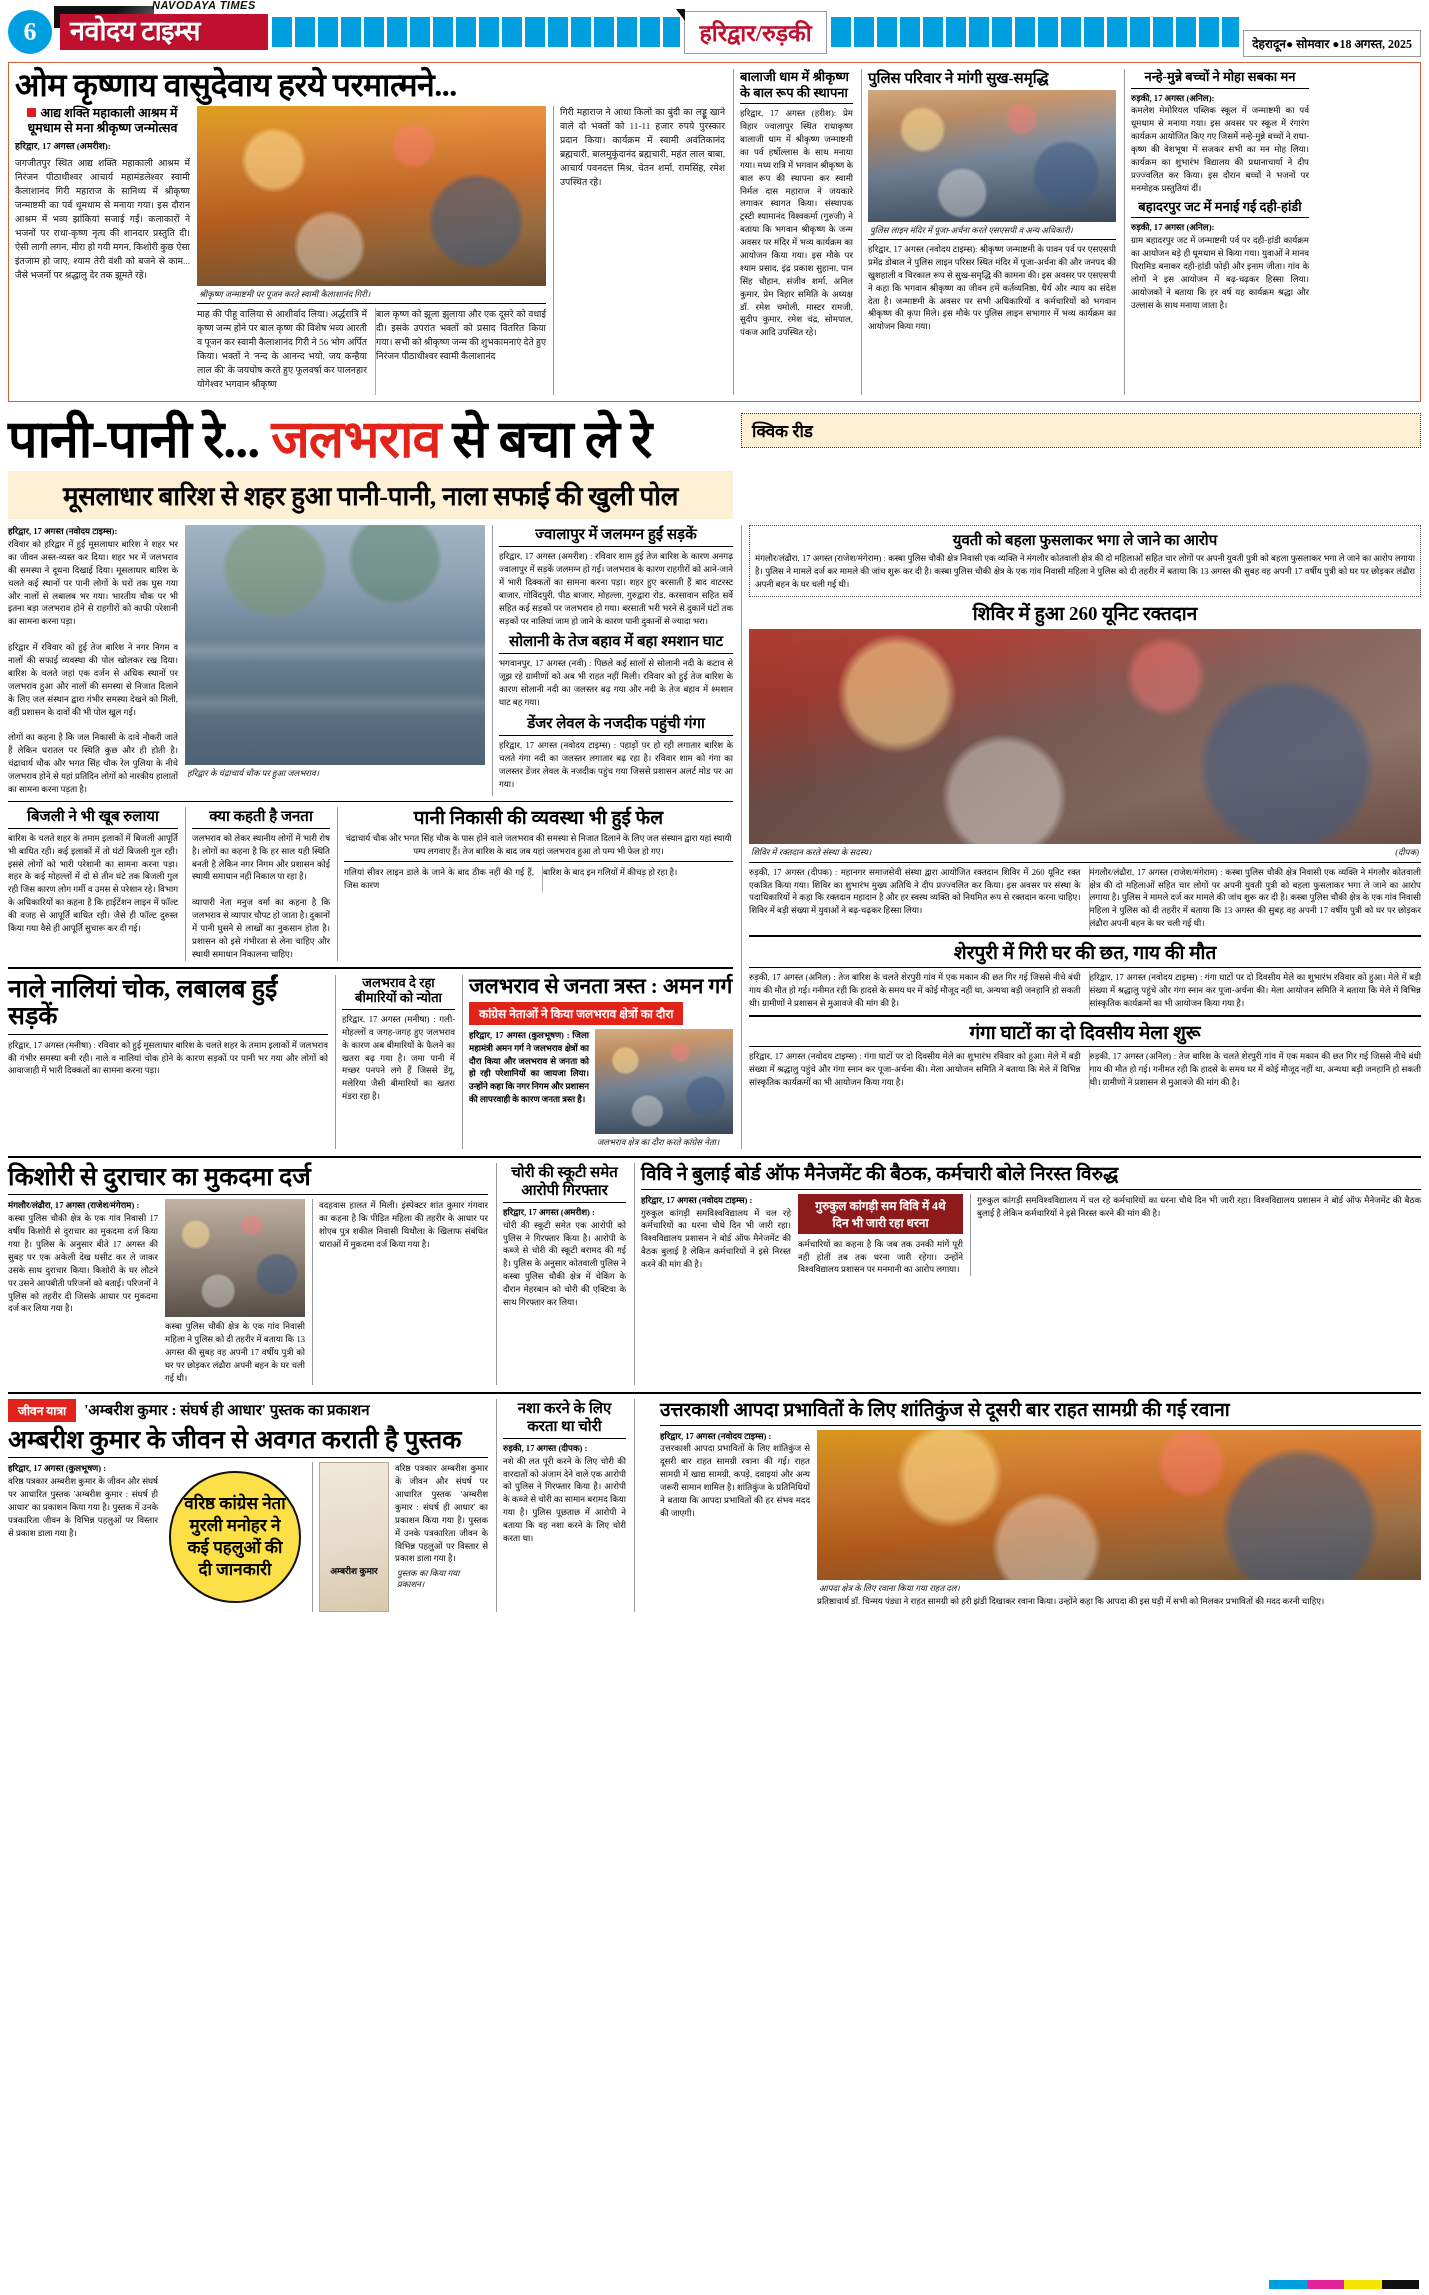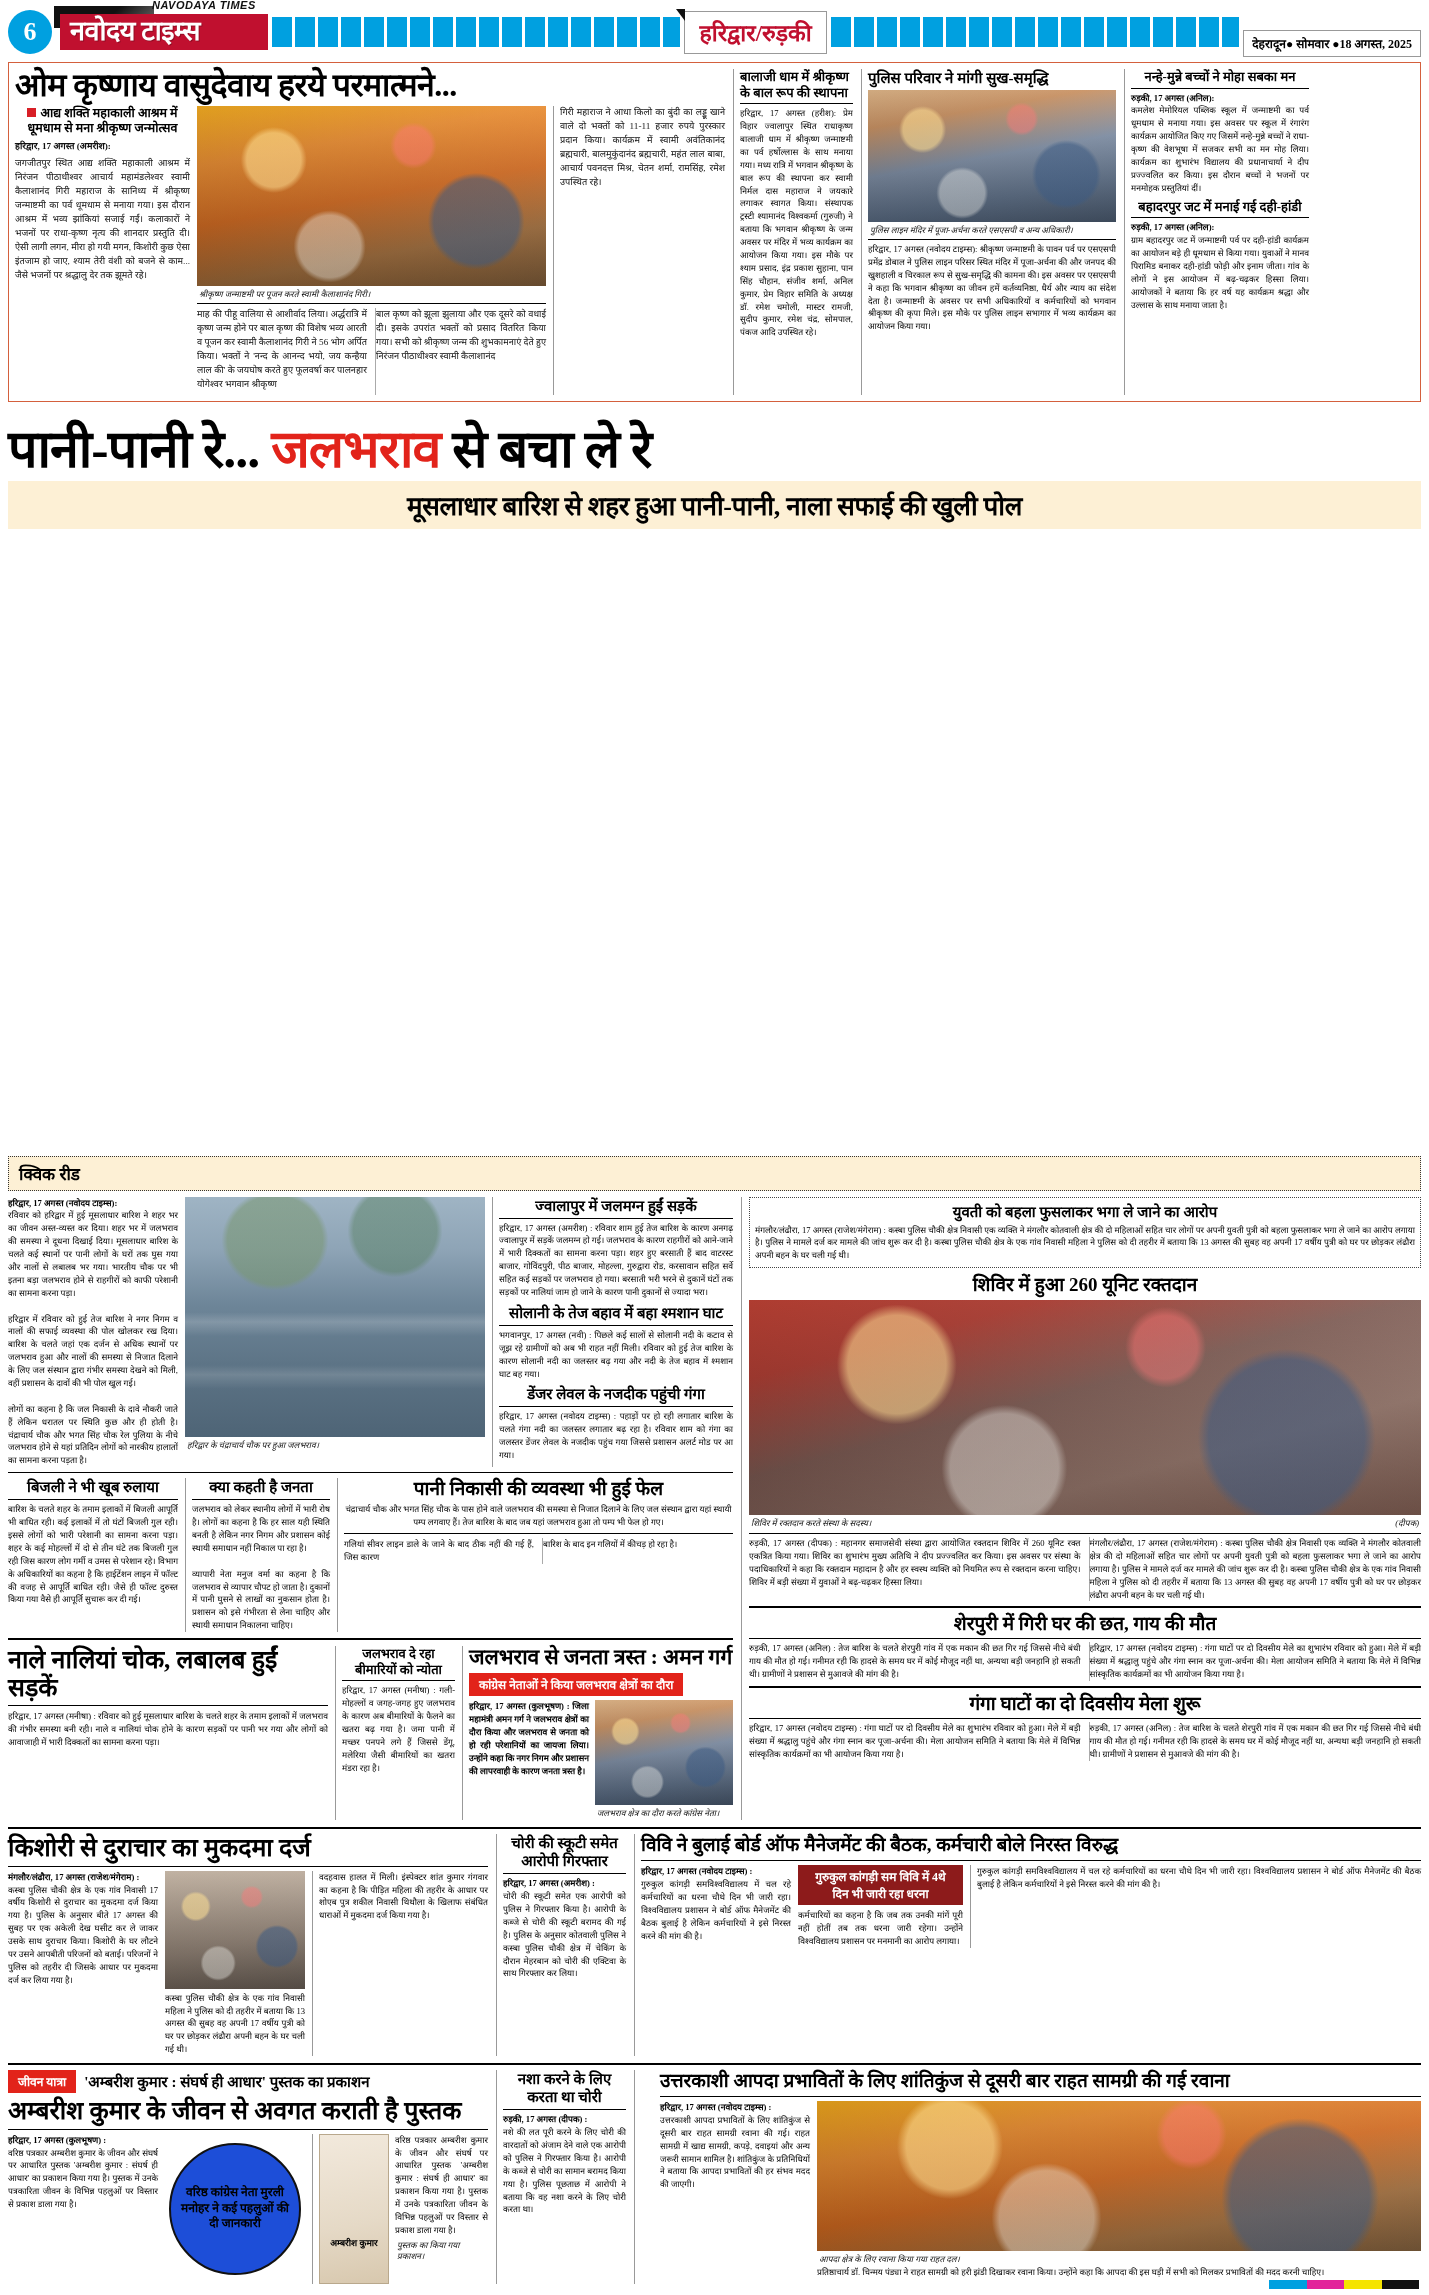--- a/index.html
+++ b/index.html
@@ -136,23 +136,23 @@
   .sec-h4 { font-size: 13px; font-weight: bold; line-height: 1.2; }
 
   .tag-pill {
     display:inline-block; background:#e2231a; color:#fff; font-size: 12px;
     font-weight: bold; padding: 3px 10px;
   }
   .tag-pill-dark { background:#8d1b1b; }
 
   .circle-callout {
     width: 132px; height: 132px; border-radius: 50%;
-    border: 2px solid #111; background:#1d4ed8;
+    border: 2px solid #111; background:#fde047;
     display:flex; align-items:center; justify-content:center; text-align:center;
-    font-size: 12px; font-weight: bold; line-height: 1.3; padding: 8px;
+    font-size: 17px; font-weight: bold; line-height: 1.3; padding: 8px;
   }
   .bookcover {
     background: linear-gradient(170deg,#f2e9dc 0%, #e5d9c6 60%, #d8c8ae 100%);
     border:1px solid #b9a88c; position:relative; overflow:hidden;
   }
   .cmyk { display:flex; height: 9px; width: 150px; margin-left:auto; }
   .cmyk i { flex:1; display:block; }
 
   
   .tiny { font-size: 8.6px; line-height: 1.5; text-align: justify; }
@@ -238,21 +238,21 @@
           <div class="sec-h4" style="text-align:center; margin-top:4px;">बहादरपुर जट में मनाई गई दही-हांडी</div>
           <div class="rule" style="margin:3px 0;"></div>
           <p class="tiny"><b>रुड़की, 17 अगस्त (अनिल):</b></p>
           <p class="tiny">ग्राम बहादरपुर जट में जन्माष्टमी पर्व पर दही-हांडी कार्यक्रम का आयोजन बड़े ही धूमधाम से किया गया। युवाओं ने मानव पिरामिड बनाकर दही-हांडी फोड़ी और इनाम जीता। गांव के लोगों ने इस आयोजन में बढ़-चढ़कर हिस्सा लिया। आयोजकों ने बताया कि हर वर्ष यह कार्यक्रम श्रद्धा और उल्लास के साथ मनाया जाता है।</p>
         </div>
       </div>
 
     </div>
   </div>
 
-  <div class="row" style="margin-top:21px; gap:8px;flex-direction:column;">
+  <div class="row" style="margin-top:11px; gap:8px;">
     <div style="flex:0 0 725px;">
       <div class="mega">
         <span>पानी-पानी रे...</span>
         <span class="red">जलभराव</span>
         <span>से बचा ले रे</span>
       </div>
       <div class="subbar">मूसलाधार बारिश से शहर हुआ पानी-पानी, नाला सफाई की खुली पोल</div>
     </div>
 
     <div style="flex:1 1 auto;">

